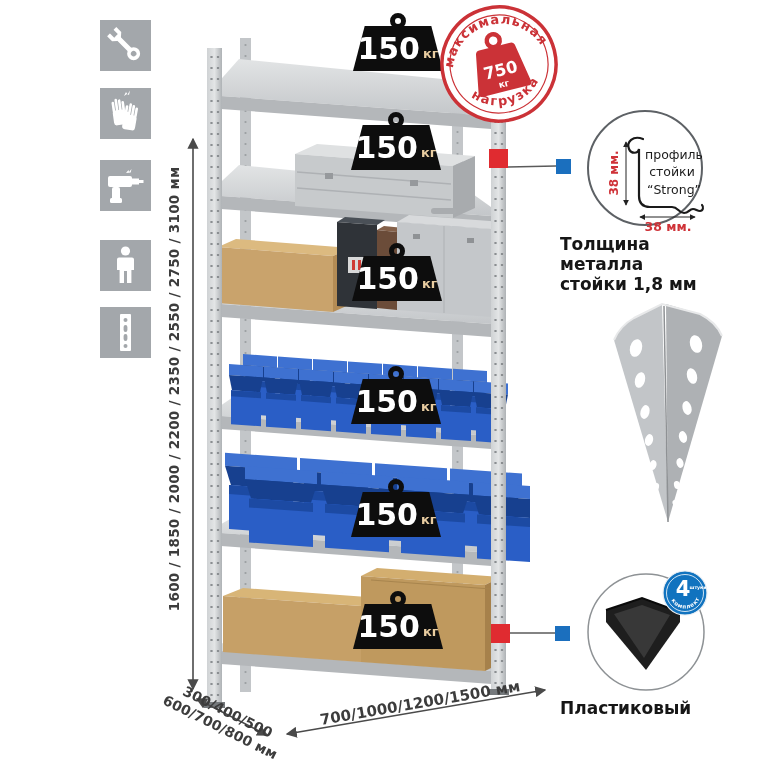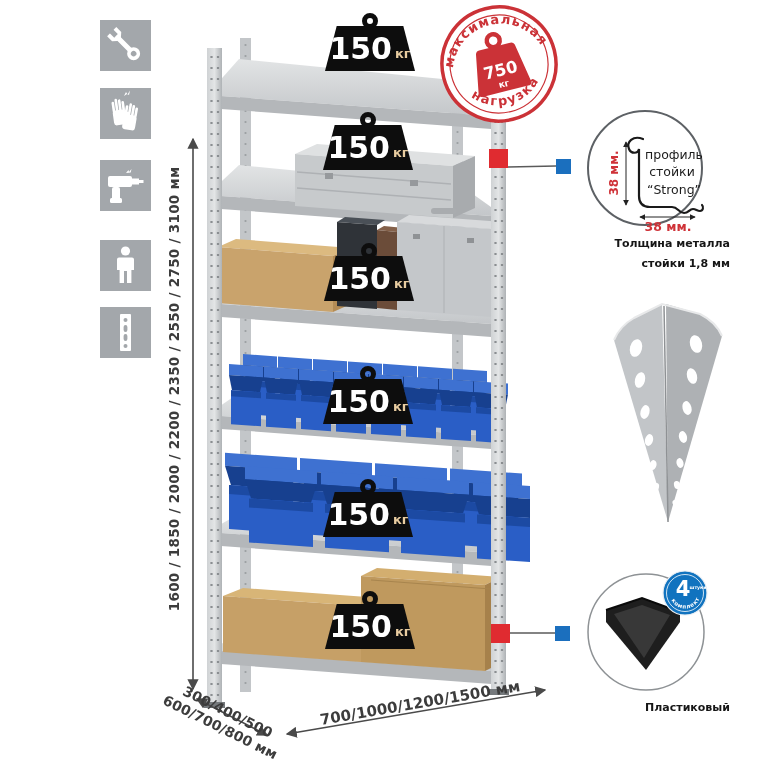--- a/index.html
+++ b/index.html
@@ -9,36 +9,36 @@
   
   .tile{position:absolute;left:100px;width:51px;height:51px;background:#a3a7ab;z-index:2;}
   
   .dim-text{position:absolute;color:#3c3c3c;font-weight:700;z-index:3;text-align:center;}
   #dim-h{left:-106px;top:381px;width:560px;font-size:13.5px;letter-spacing:.3px;
          transform:rotate(-90deg);transform-origin:center;}
   #dim-w{left:290px;top:694px;width:260px;font-size:15px;transform:rotate(-9.7deg);transform-origin:center;}
   #dim-d{left:139px;top:703px;width:170px;font-size:14px;line-height:16.5px;
          transform:rotate(26.5deg);transform-origin:center;}
   
-  .weight{position:absolute;width:90px;height:58px;z-index:4;}
+  .weight{position:absolute;width:90px;height:58px;z-index:4;margin-left:28px;}
   .w-ring{position:absolute;left:37px;top:0;width:16px;height:16px;box-sizing:border-box;
           border:5px solid #0d0d0d;border-radius:50%;}
   .w-body{position:absolute;left:0;top:13px;width:90px;height:45px;background:#0d0d0d;
           clip-path:polygon(13% 0,87% 0,100% 100%,0 100%);
           display:flex;align-items:center;justify-content:center;gap:3px;}
   .w-val{color:#fff;font-size:30px;font-weight:700;line-height:1;}
   .w-unit{color:#e9cda1;font-size:13px;font-weight:700;margin-top:10px;}
   
   #stamp{left:437px;top:2px;width:124px;height:124px;transform:rotate(-14deg);z-index:5;}
   
   .mk-red{position:absolute;width:19px;height:19px;background:#e02b30;z-index:4;}
   .mk-blue{position:absolute;width:15px;height:15px;background:#1b6fbe;z-index:4;}
   
-  .caption{position:absolute;width:170px;text-align:right;color:#161616;
-           font-size:11px;font-weight:700;line-height:20px;z-index:2;}
+  .caption{position:absolute;width:170px;text-align:left;color:#161616;
+           font-size:17px;font-weight:700;line-height:20px;z-index:2;}
   svg{display:block;}
   .svg-abs{position:absolute;}
 </style>
 </head>
 <body>
 
 <div id="page">
 
   <div class="tile" style="top:20px">
     <svg width="51" height="51" viewBox="0 0 51 51">

